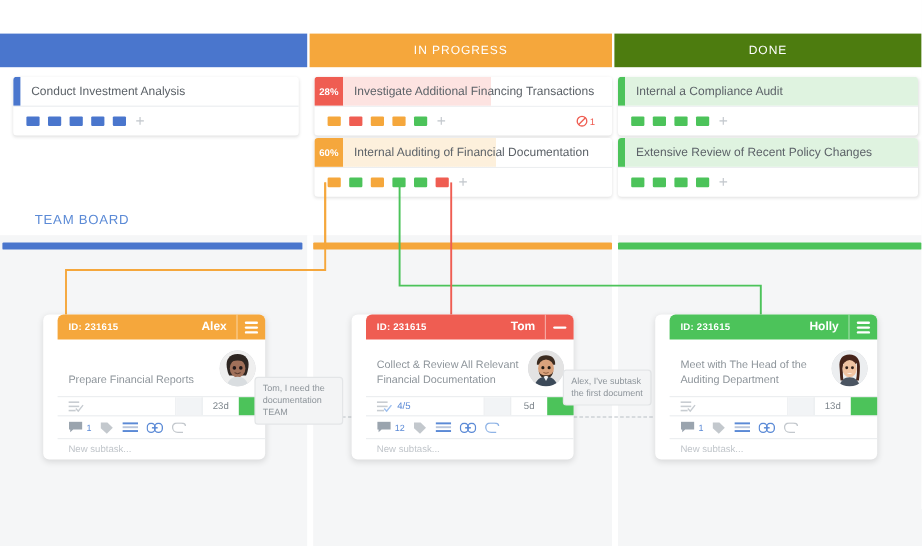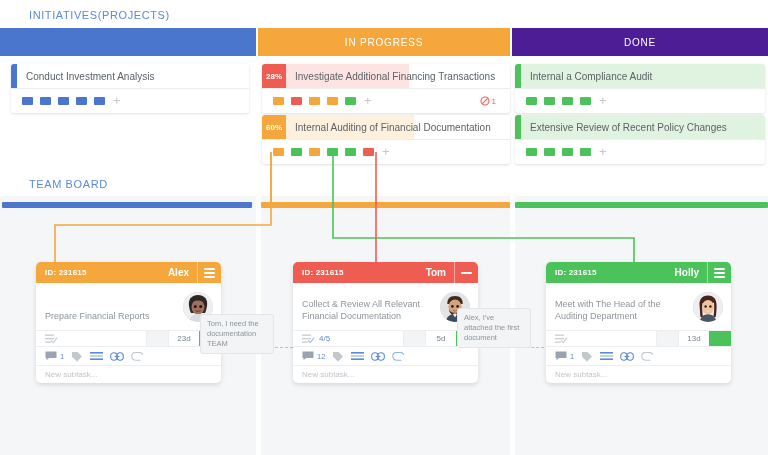--- a/index.html
+++ b/index.html
@@ -26,21 +26,21 @@
   
   .init-panel { position: absolute; left: 0; top: 28px; width: 768px; height: 137px; }
 
   .col-head {
     position: absolute; top: 0; height: 28px;
     display: flex; align-items: center; justify-content: center;
     color: #ffffff; font-size: 10px; letter-spacing: 0.8px;
   }
   .col-head.todo  { left: 0;    width: 256px; background: #4a76cd; }
   .col-head.prog  { left: 258px; width: 252px; background: #f5a73c; }
-  .col-head.done  { left: 512px; width: 256px; background: #4c1d95; }
+  .col-head.done  { left: 512px; width: 256px; background: #4d7c0f; }
 
   
   .init-card {
     position: absolute;
     background: #ffffff;
     border-radius: 3px;
     box-shadow: 0 1px 3px rgba(0,0,0,0.13);
     overflow: hidden;
   }
   .init-title-row {
@@ -100,20 +100,21 @@
 
   
   .task-card {
     position: absolute;
     width: 185px;
     background: #ffffff;
     border-radius: 5px;
     box-shadow: 0 2px 5px rgba(0,0,0,0.12);
     overflow: visible;
     z-index: 5;
+    padding-left: 12px;
   }
   .tc-head {
     display: flex; align-items: center;
     height: 21px;
     border-radius: 5px 5px 0 0;
     color: #ffffff;
     position: relative;
     overflow: hidden;
   }
   .tc-id { font-size: 8px; font-weight: 700; padding-left: 9px; letter-spacing: .2px; }
@@ -187,21 +188,20 @@
     position: absolute; height: 0;
     border-top: 1px dashed #b9bfc5;
     z-index: 1;
   }
 </style>
 </head>
 <body>
 
 <div class="stage">
 
-  <div class="section-title" id="initiatives-title">INITIATIVES(PROJECTS)</div>
 
   <div class="init-panel">
 
     <div class="col-head todo">
       <span></span>
     </div>
     <div class="col-head prog">
       <span>IN PROGRESS</span>
     </div>
     <div class="col-head done">
@@ -398,21 +398,21 @@
           <path d="M15 4 C9.5 4 7 7.5 7.4 12 L22.6 12 C23 7.5 20.5 4 15 4 Z" fill="#3b2b20"></path>
           <ellipse cx="15" cy="15" rx="6.6" ry="7.5" fill="#d9a27c"></ellipse>
           <path d="M9 17.5 C9.6 21.5 12 23.2 15 23.2 C18 23.2 20.4 21.5 21 17.5 C20 20 17.8 20.8 15 20.8 C12.2 20.8 10 20 9 17.5 Z" fill="#3b2b20"></path>
           <circle cx="12.4" cy="14.4" r="1.3" fill="#221a14"></circle>
           <circle cx="17.6" cy="14.4" r="1.3" fill="#221a14"></circle>
           <path d="M12.8 18.4 Q15 19.8 17.2 18.4" stroke="#8d5c3d" stroke-width="0.8" fill="none"></path>
           <path d="M5.5 30 C6.5 24.5 10.3 22 15 22 C19.7 22 23.5 24.5 24.5 30 Z" fill="#3c4a59"></path>
           <path d="M13 22 L15 25.5 L17 22 L15.8 21.4 L14.2 21.4 Z" fill="#f0f2f4"></path>
         </svg>
       </div>
-      <div class="tooltip" style="left:164px; top:25px;">Alex, I've attached the first document</div>
+      <div class="tooltip" style="left:164px; top:25px;">Alex, I've subtask the first document</div>
     </div>
     <div class="tc-progress">
       <div class="tc-check">
         <svg width="13" height="10" viewBox="0 0 13 10">
           <rect x="0" y="0.5" width="9" height="1.3" fill="#c7ccd1"></rect>
           <rect x="0" y="4" width="9" height="1.3" fill="#c7ccd1"></rect>
           <rect x="0" y="7.5" width="6" height="1.3" fill="#c7ccd1"></rect>
           <path d="M6.2 6.4 L8.2 8.6 L12.2 3.6" stroke="#9fc0ef" stroke-width="1.2" fill="none"></path>
         </svg>
         <span class="frac">4/5</span>

